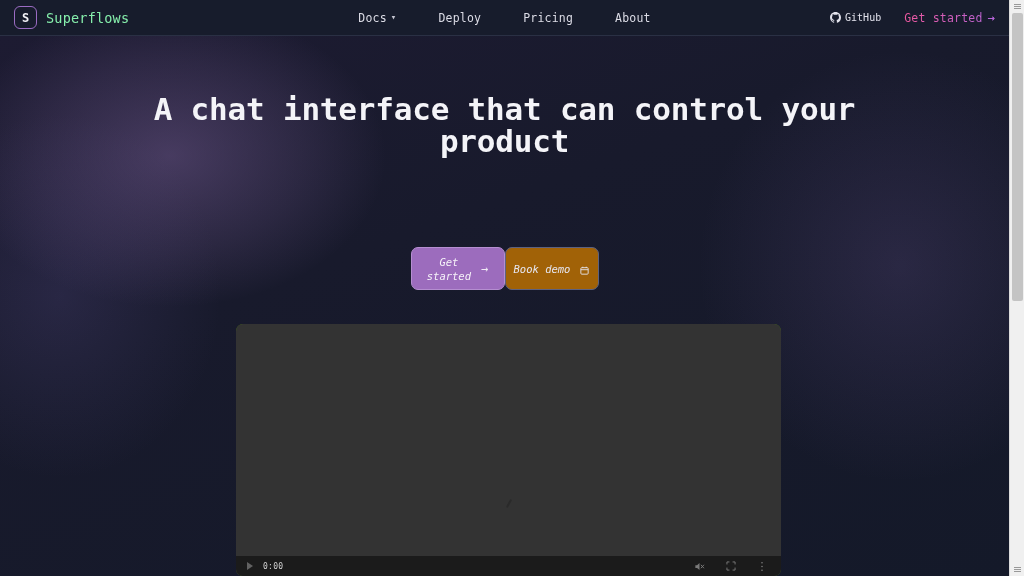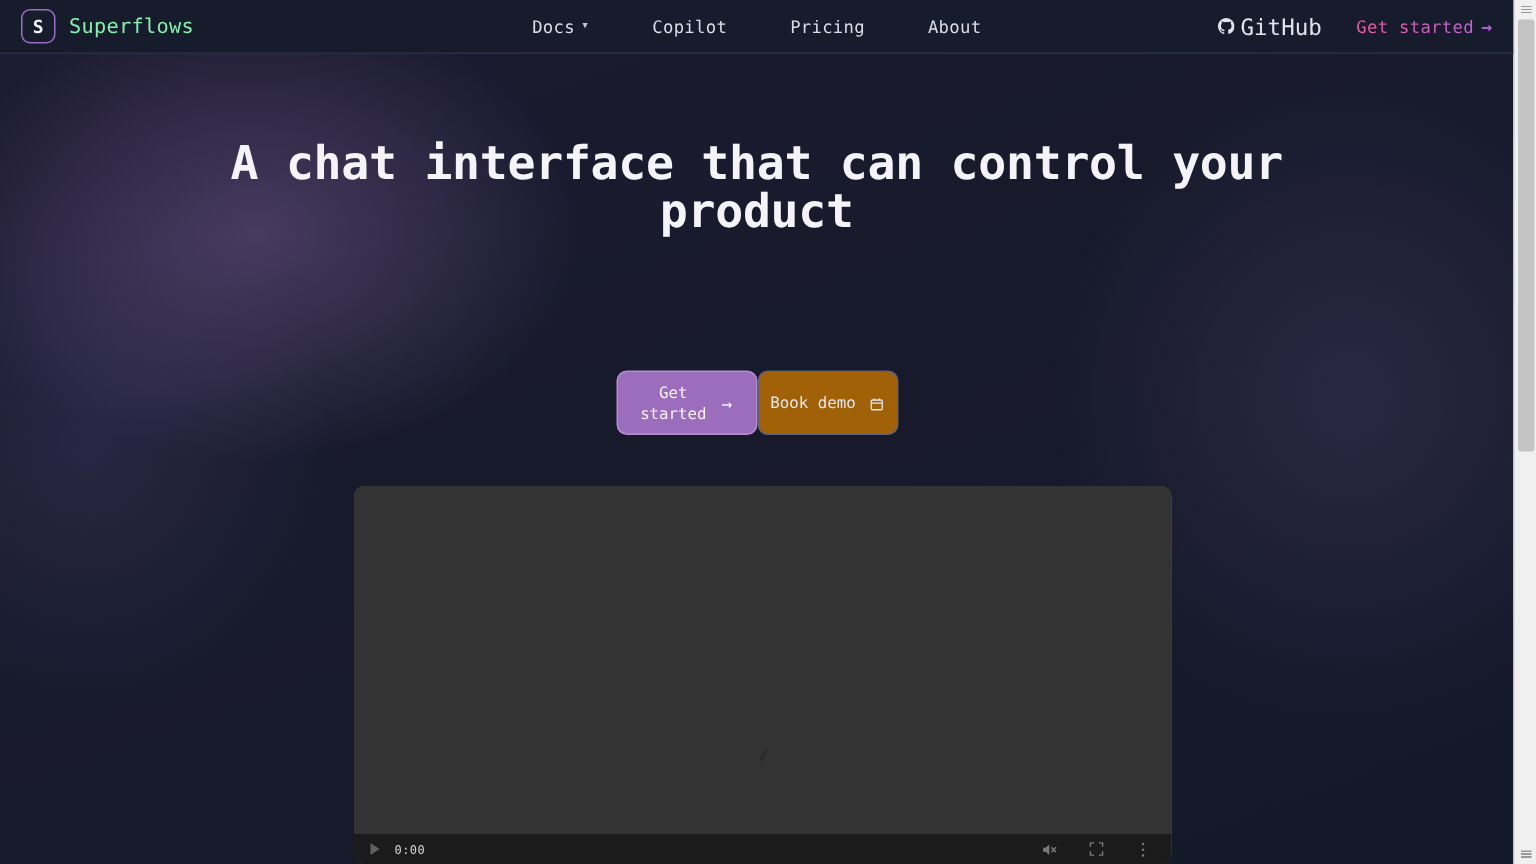--- a/index.html
+++ b/index.html
@@ -98,21 +98,21 @@
     margin-left: auto;
     display: flex;
     align-items: center;
     gap: 23px;
   }
   .gh {
     display: flex;
     align-items: center;
     gap: 4px;
     color: #e2e2ec;
-    font-size: 15px;
+    font-size: 10px;
     cursor: pointer;
     margin-left: 46px;
   }
   .gh svg { display: block; }
   .nav-cta {
     font-size: 11.5px;
     letter-spacing: 0.2px;
     cursor: pointer;
     display: flex;
     align-items: center;
@@ -174,20 +174,21 @@
     box-sizing: border-box;
   }
 
   #cta-row {
     position: absolute;
     left: 0; right: 0;
     top: 211px;
     display: flex;
     justify-content: center;
     align-items: flex-end;
+    font-style: italic;
   }
   .btn {
     box-sizing: border-box;
     display: flex;
     align-items: center;
     justify-content: center;
     gap: 10px;
     cursor: pointer;
     border-radius: 7px;
     font-size: 10.5px;
@@ -335,21 +336,21 @@
         </div>
         <span class="brand-name">Superflows</span>
       </div>
 
       <div id="nav-center">
         <div class="nav-link">
           <span>Docs</span>
           <span class="caret">▾</span>
         </div>
         <div class="nav-link">
-          <span>Copilot</span>
+          <span>Deploy</span>
         </div>
         <div class="nav-link">
           <span>Pricing</span>
         </div>
         <div class="nav-link">
           <span>About</span>
         </div>
       </div>
 
       <div id="nav-right">

